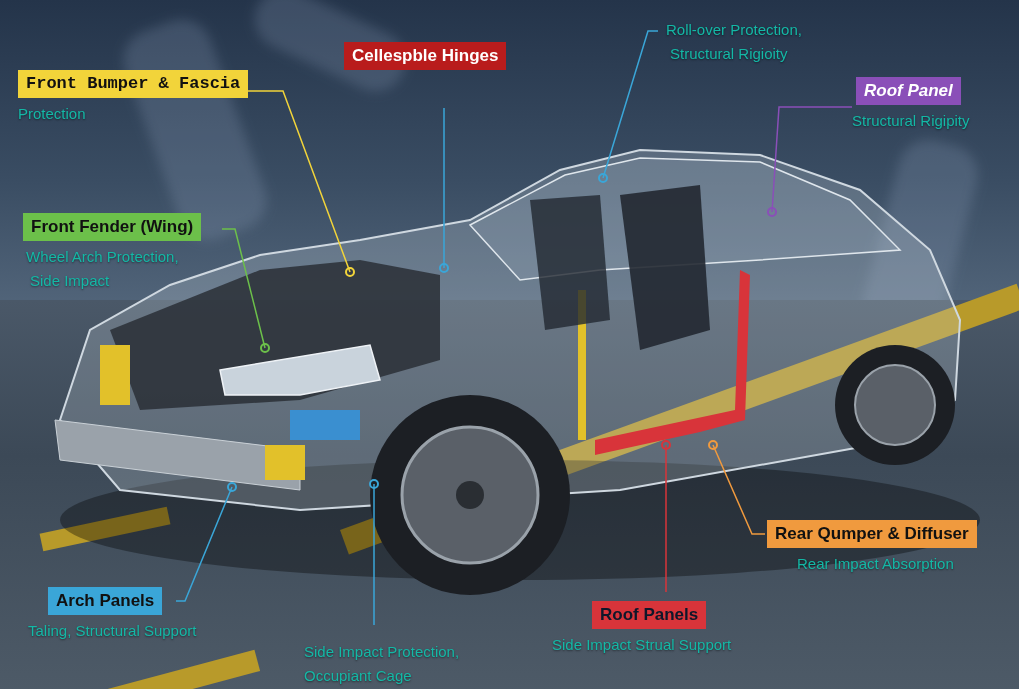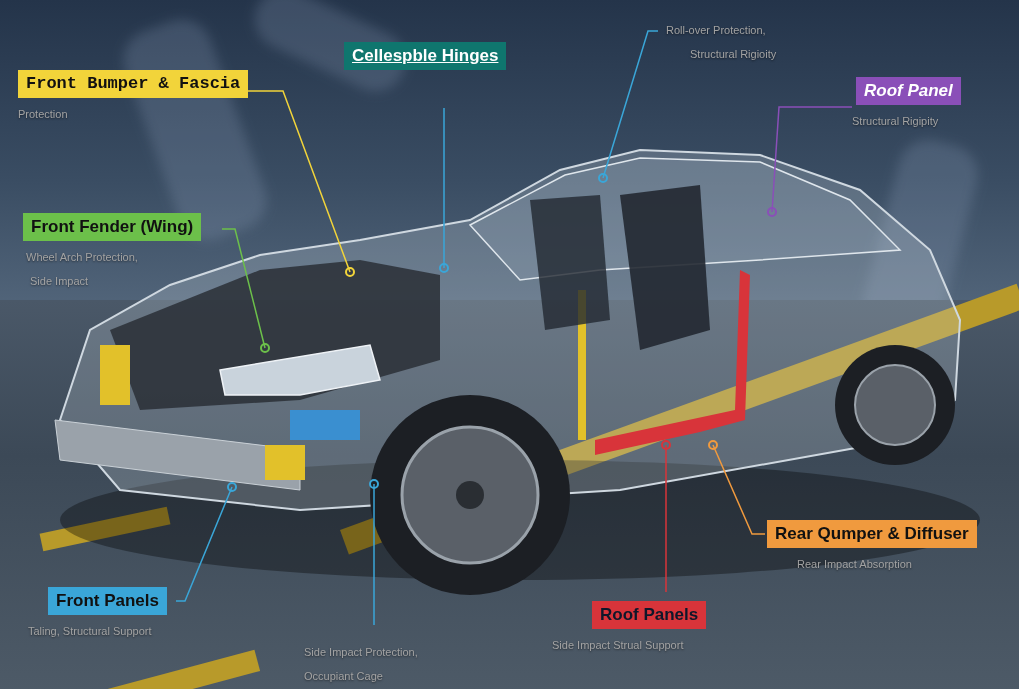--- a/index.html
+++ b/index.html
@@ -18,21 +18,21 @@
       background: linear-gradient(180deg, #4a5868 0%, #3c4957 40%, #4d5a67 100%);
     }
     .robot { position: absolute; background: rgba(150,170,195,0.22); border-radius: 30px; filter: blur(6px); }
     .floor-stripe { position: absolute; background: #b89a2a; }
     .callout { position: absolute; }
     .tag {
       display: inline-block; font-weight: bold; font-size: 17px;
       padding: 4px 8px; line-height: 20px; white-space: nowrap;
     }
     .desc {
-      color: #a3a3a3; font-size: 11px; line-height: 24px; margin-top: 4px;
+      color: #14b8a6; font-size: 15px; line-height: 24px; margin-top: 4px;
       text-shadow: 0 1px 2px rgba(0,0,0,0.5);
     }
     .desc span { display: block; }
     svg.overlay { position: absolute; left: 0; top: 0; }
   </style>
 </head>
 <body>
 
 <div class="scene">
   <div class="bg-top"></div>
@@ -94,27 +94,27 @@
   </svg>
 
   <div class="callout" style="left:18px;top:70px;">
     <span class="tag" style="background:#f2d43a;color:#111;font-family:Liberation Mono, monospace;">Front Bumper &amp; Fascia</span>
     <div class="desc">
       <span>Protection</span>
     </div>
   </div>
 
   <div class="callout" style="left:344px;top:42px;">
-    <span class="tag" style="background:#0f766e;color:#fff;text-decoration:underline;">Cellespble Hinges</span>
+    <span class="tag" style="background:#b91c1c;color:#fff;">Cellespble Hinges</span>
   </div>
 
   <div class="callout" style="left:666px;top:18px;">
     <div class="desc" style="margin-top:0;">
       <span>Roll-over Protection,</span>
-      <span style="margin-left:24px;">Structural Rigioity</span>
+      <span style="margin-left:4px;">Structural Rigioity</span>
     </div>
   </div>
 
   <div class="callout" style="left:856px;top:77px;">
     <span class="tag" style="background:#8a4fb8;color:#fff;font-style:italic;">Roof Panel</span>
     <div class="desc" style="margin-left:-4px;">
       <span>Structural Rigipity</span>
     </div>
   </div>
 
@@ -127,21 +127,21 @@
 
   <div class="callout" style="left:23px;top:213px;">
     <span class="tag" style="background:#6cc04a;color:#111;">Front Fender (Wing)</span>
     <div class="desc" style="margin-left:3px;">
       <span>Wheel Arch Protection,</span>
       <span style="margin-left:4px;">Side Impact</span>
     </div>
   </div>
 
   <div class="callout" style="left:48px;top:587px;">
-    <span class="tag" style="background:#3aa6d8;color:#111;">Front Panels</span>
+    <span class="tag" style="background:#3aa6d8;color:#111;">Arch Panels</span>
     <div class="desc" style="margin-left:-20px;">
       <span>Taling, Structural Support</span>
     </div>
   </div>
 
   <div class="callout" style="left:304px;top:640px;">
     <div class="desc" style="margin-top:0;">
       <span>Side Impact Protection,</span>
       <span>Occupiant Cage</span>
     </div>

